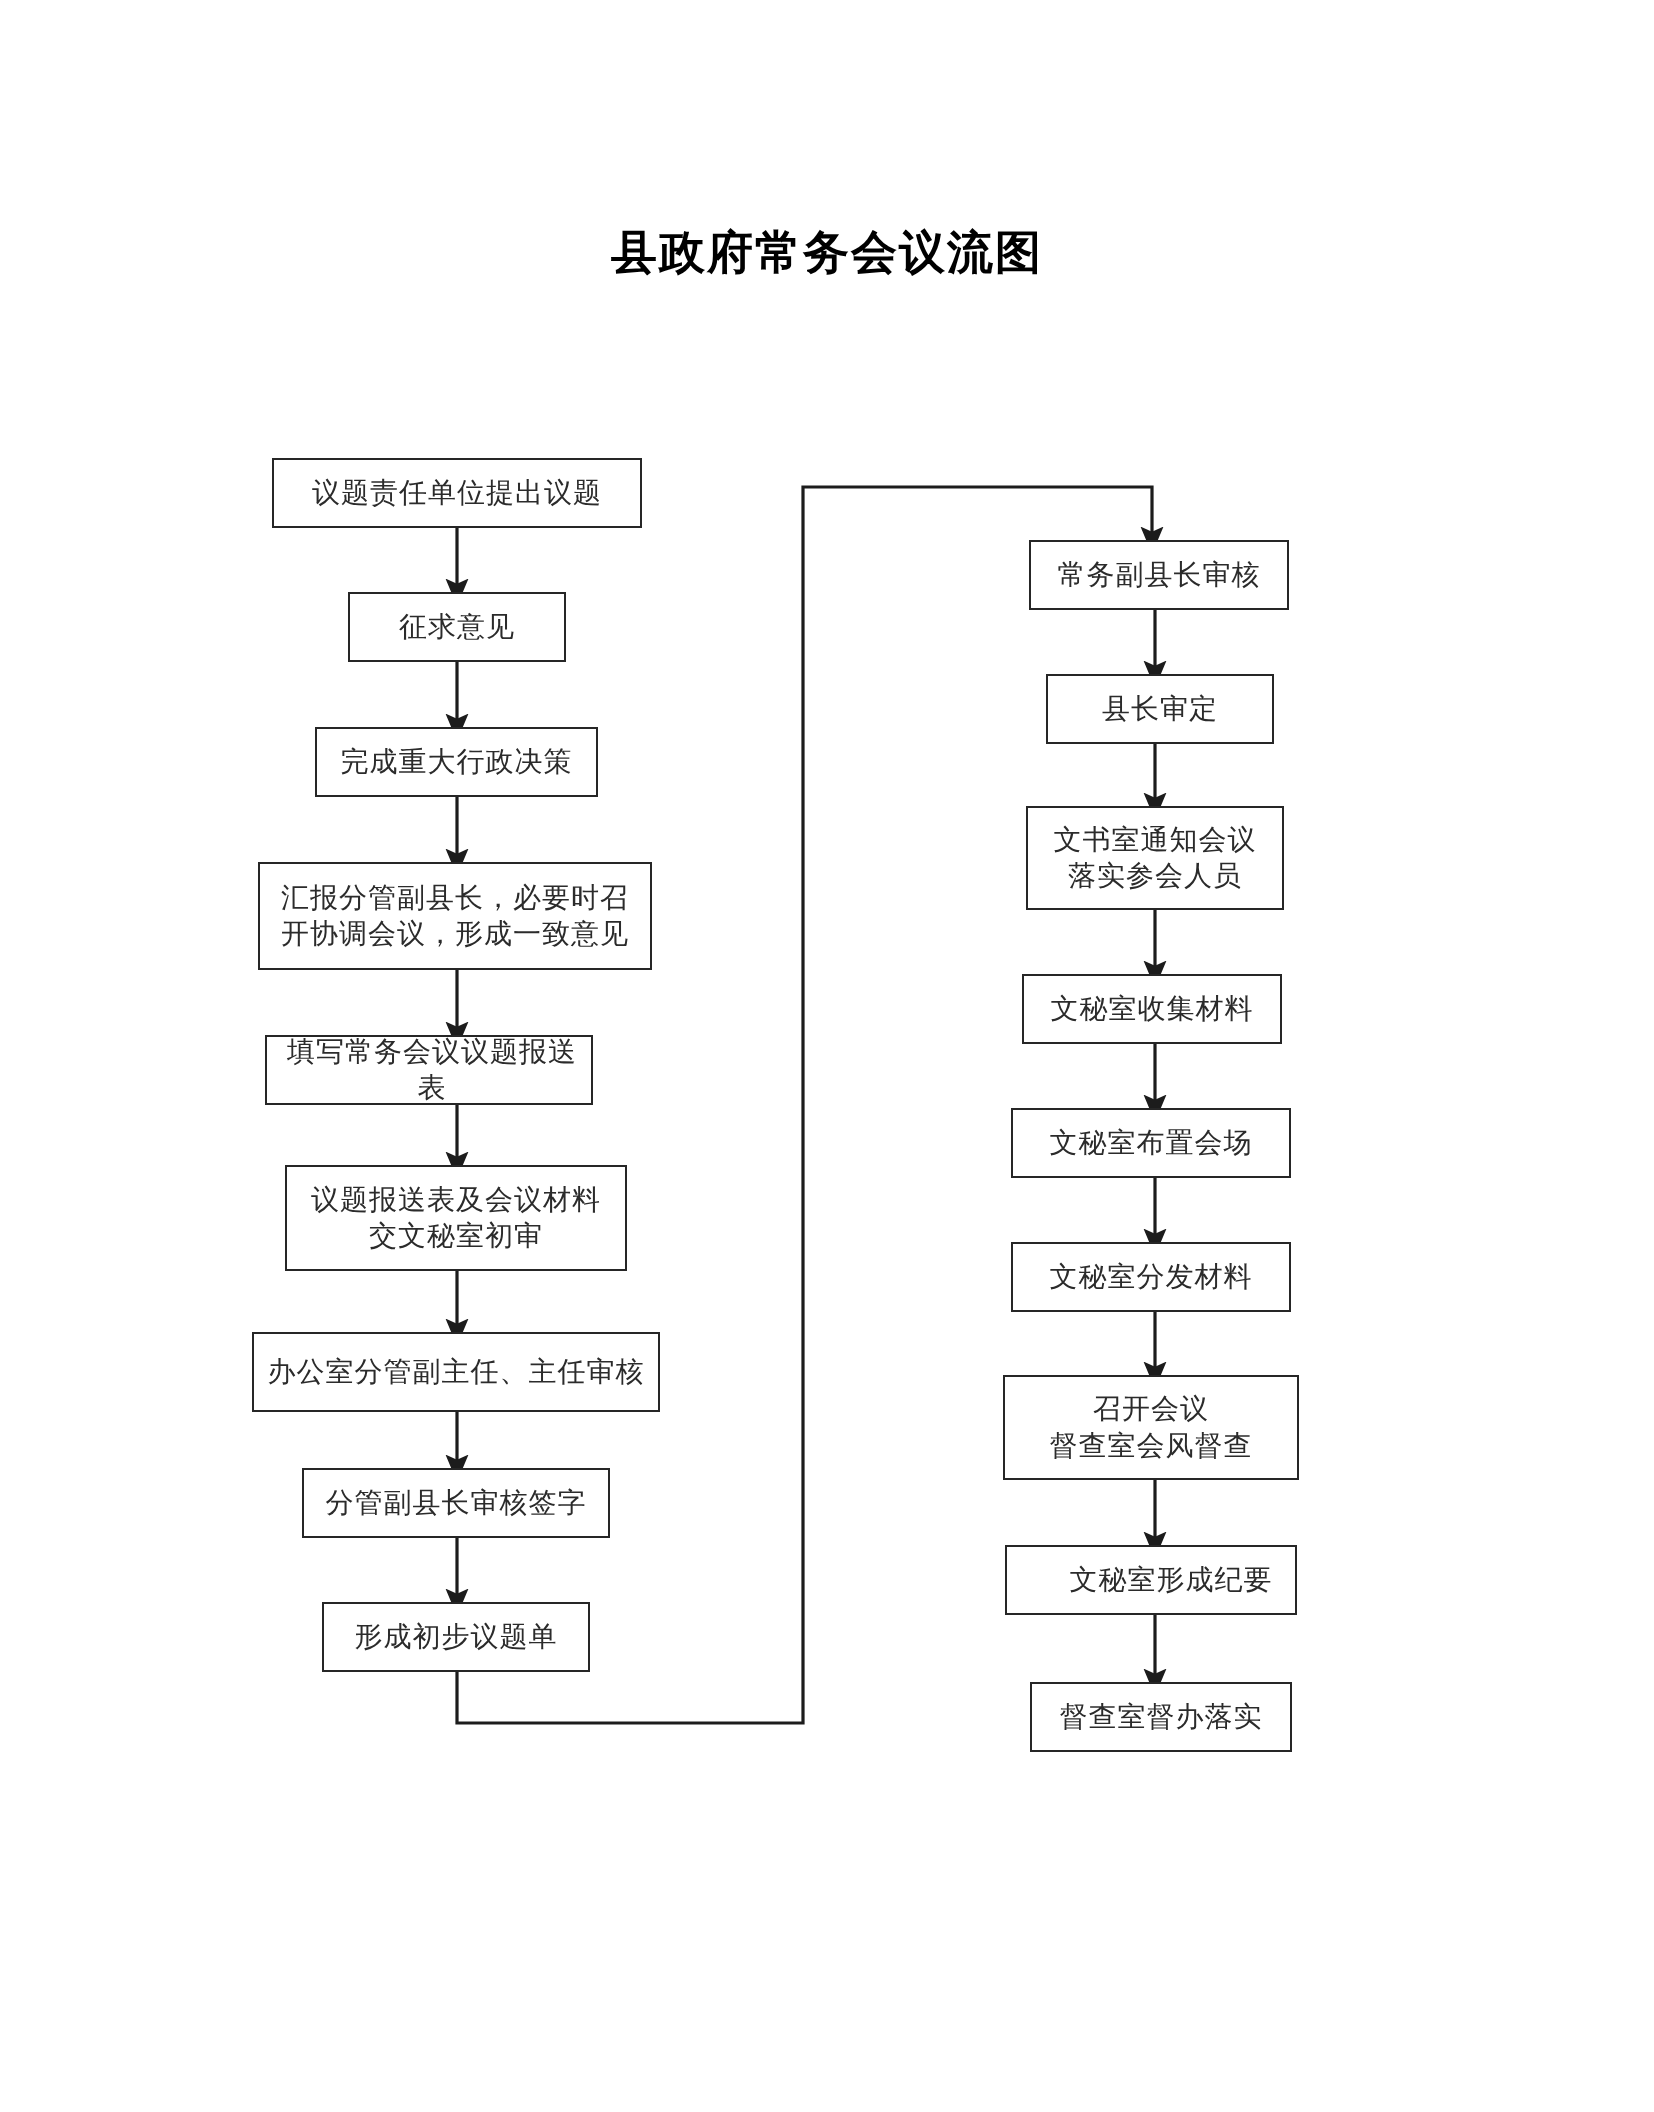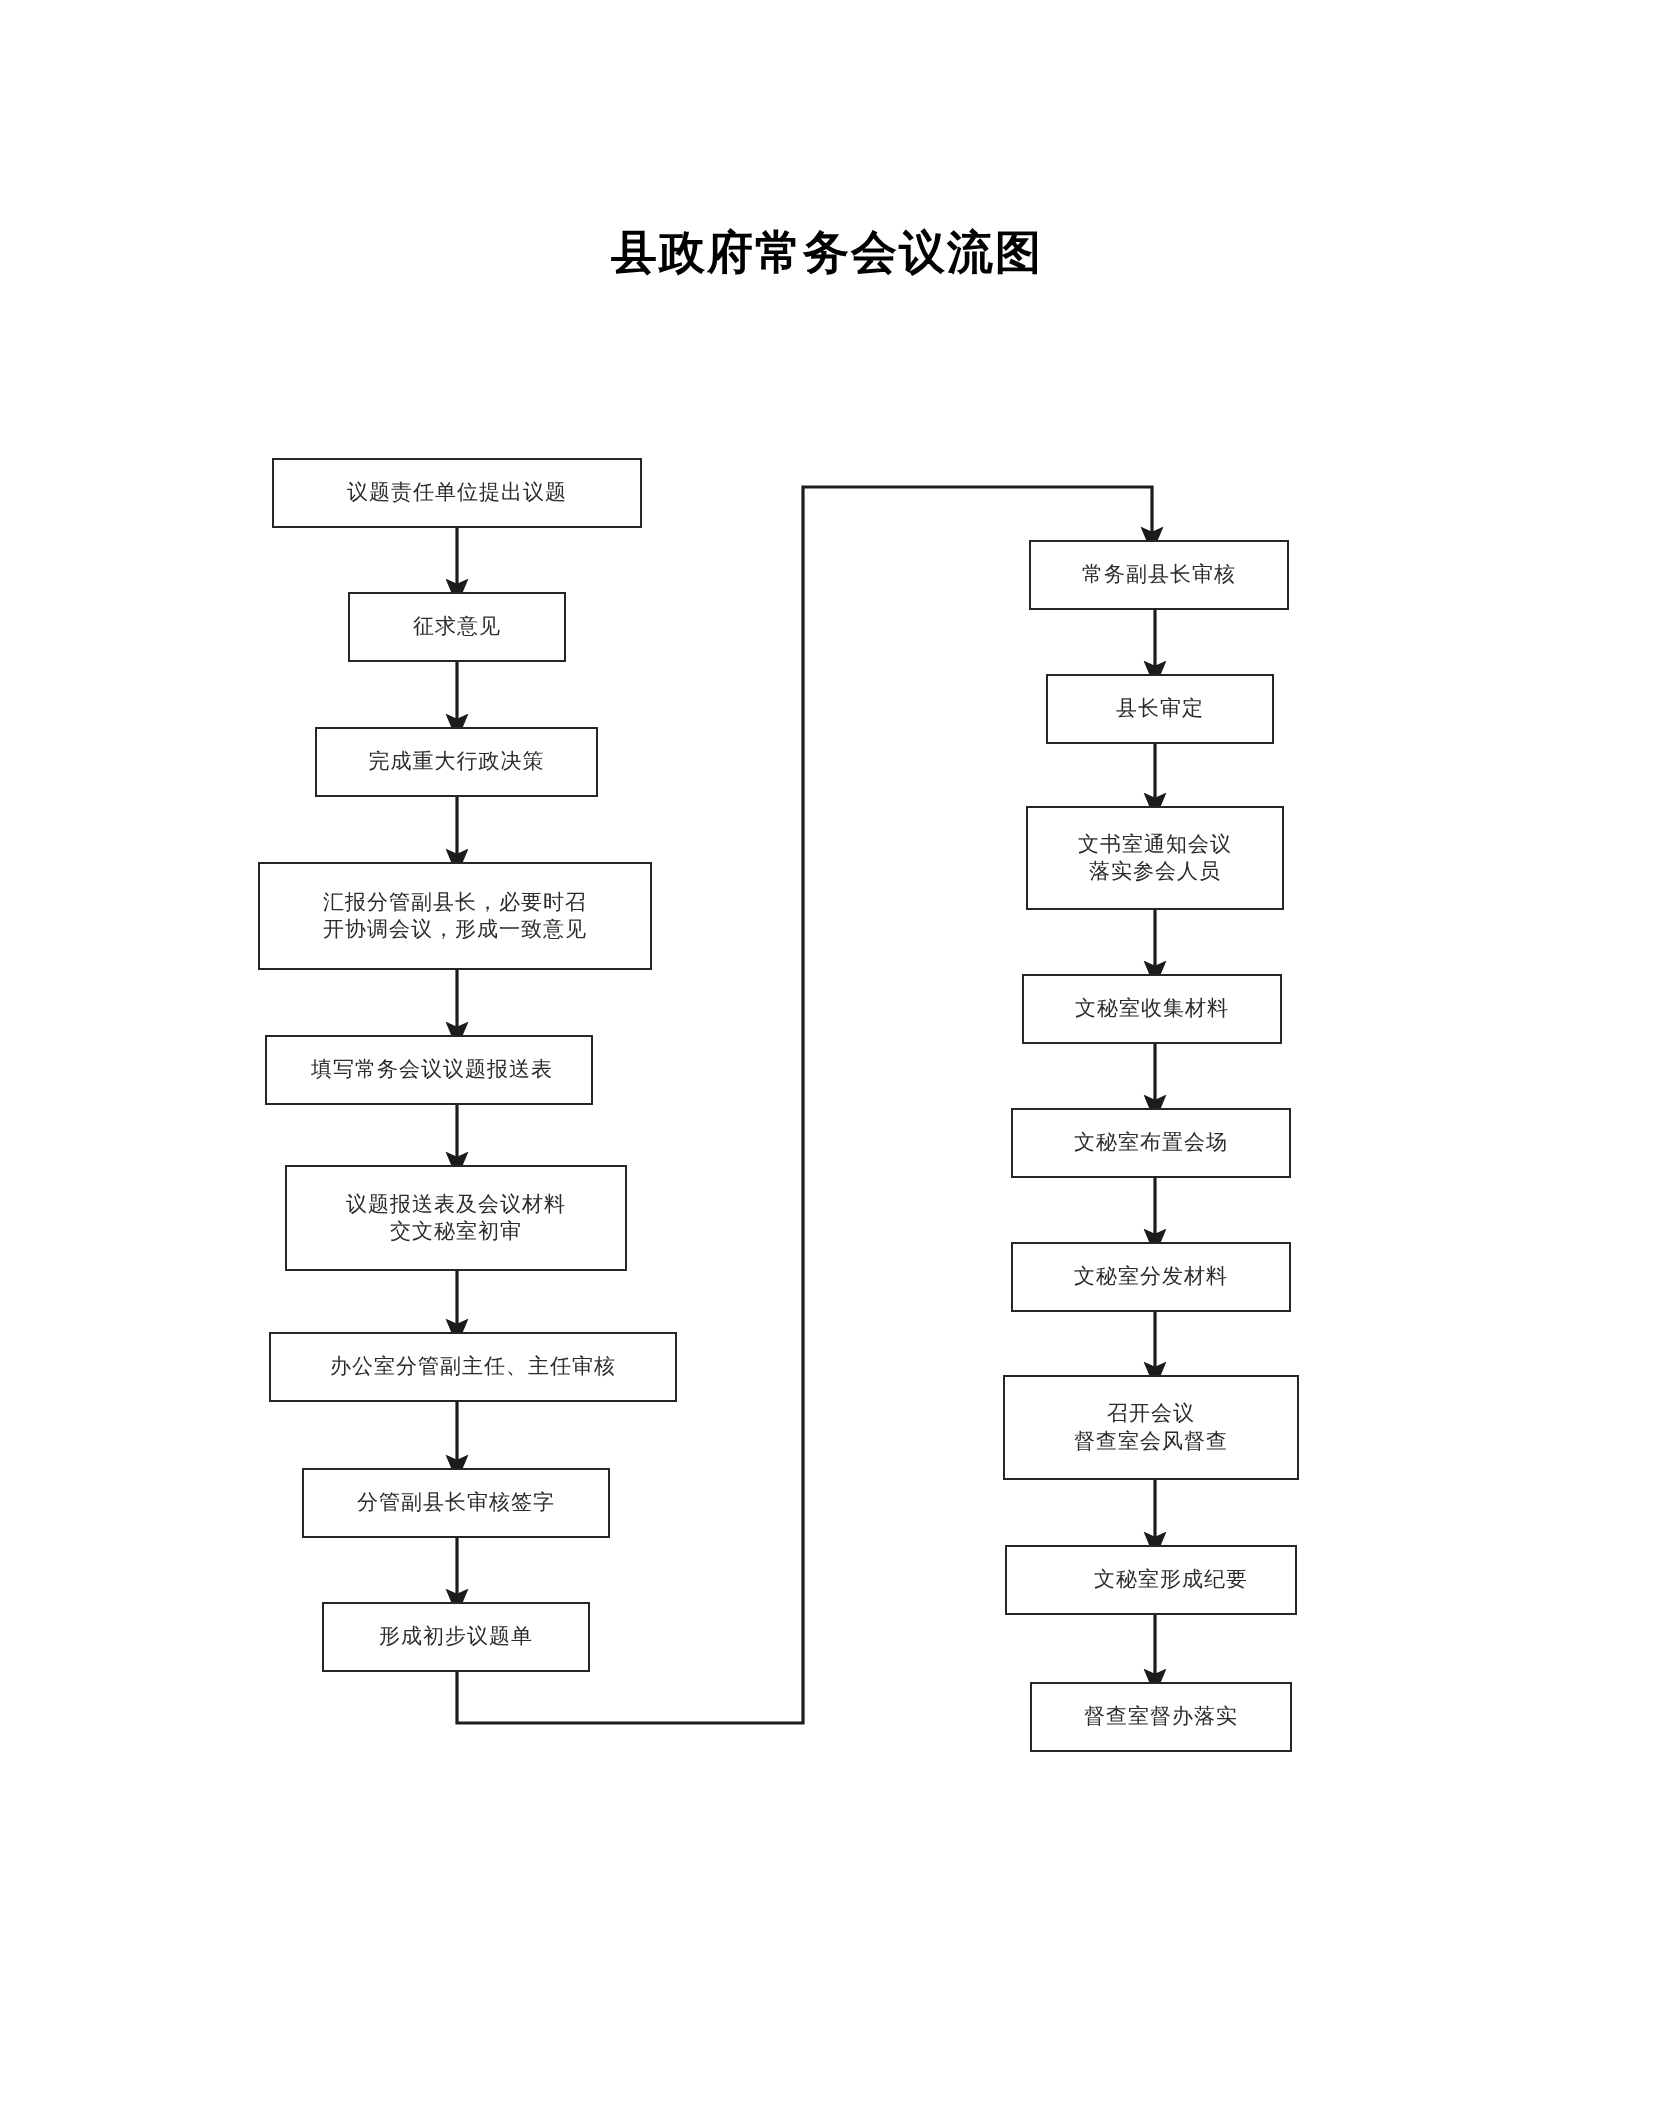--- a/index.html
+++ b/index.html
@@ -39,21 +39,21 @@
   }
   .node {
     position: absolute;
     box-sizing: border-box;
     border: 2px solid #262626;
     background: #ffffff;
     display: flex;
     align-items: center;
     justify-content: center;
     text-align: center;
-    font-size: 21px;
+    font-size: 28px;
     line-height: 1.30;
     color: #2b2b2b;
     font-family: "Liberation Serif", "DejaVu Serif", serif;
     letter-spacing: 1px;
     white-space: pre-line;
   }
 </style>
 </head>
 <body>
 
@@ -92,21 +92,21 @@
 
   <div id="nodes">
       <div class="node" style="left: 272px; top: 458px; width: 370px; height: 70px;"><span>议题责任单位提出议题</span></div>
       <div class="node" style="left: 348px; top: 592px; width: 218px; height: 70px;"><span>征求意见</span></div>
       <div class="node" style="left: 315px; top: 727px; width: 283px; height: 70px;"><span>完成重大行政决策</span></div>
       <div class="node" style="left: 258px; top: 862px; width: 394px; height: 108px;"><span>汇报分管副县长，必要时召
 开协调会议，形成一致意见</span></div>
       <div class="node" style="left: 265px; top: 1035px; width: 328px; height: 70px; padding-left: 6px;"><span>填写常务会议议题报送表</span></div>
       <div class="node" style="left: 285px; top: 1165px; width: 342px; height: 106px;"><span>议题报送表及会议材料
 交文秘室初审</span></div>
-      <div class="node" style="left: 252px; top: 1332px; width: 408px; height: 70px; margin-left: 17px;"><span>办公室分管副主任、主任审核</span></div>
+      <div class="node" style="left: 252px; top: 1332px; width: 408px; height: 80px;"><span>办公室分管副主任、主任审核</span></div>
       <div class="node" style="left: 302px; top: 1468px; width: 308px; height: 70px;"><span>分管副县长审核签字</span></div>
       <div class="node" style="left: 322px; top: 1602px; width: 268px; height: 70px;"><span>形成初步议题单</span></div>
       <div class="node" style="left: 1029px; top: 540px; width: 260px; height: 70px;"><span>常务副县长审核</span></div>
       <div class="node" style="left: 1046px; top: 674px; width: 228px; height: 70px;"><span>县长审定</span></div>
       <div class="node" style="left: 1026px; top: 806px; width: 258px; height: 104px;"><span>文书室通知会议
 落实参会人员</span></div>
       <div class="node" style="left: 1022px; top: 974px; width: 260px; height: 70px;"><span>文秘室收集材料</span></div>
       <div class="node" style="left: 1011px; top: 1108px; width: 280px; height: 70px;"><span>文秘室布置会场</span></div>
       <div class="node" style="left: 1011px; top: 1242px; width: 280px; height: 70px;"><span>文秘室分发材料</span></div>
       <div class="node" style="left: 1003px; top: 1375px; width: 296px; height: 105px;"><span>召开会议

